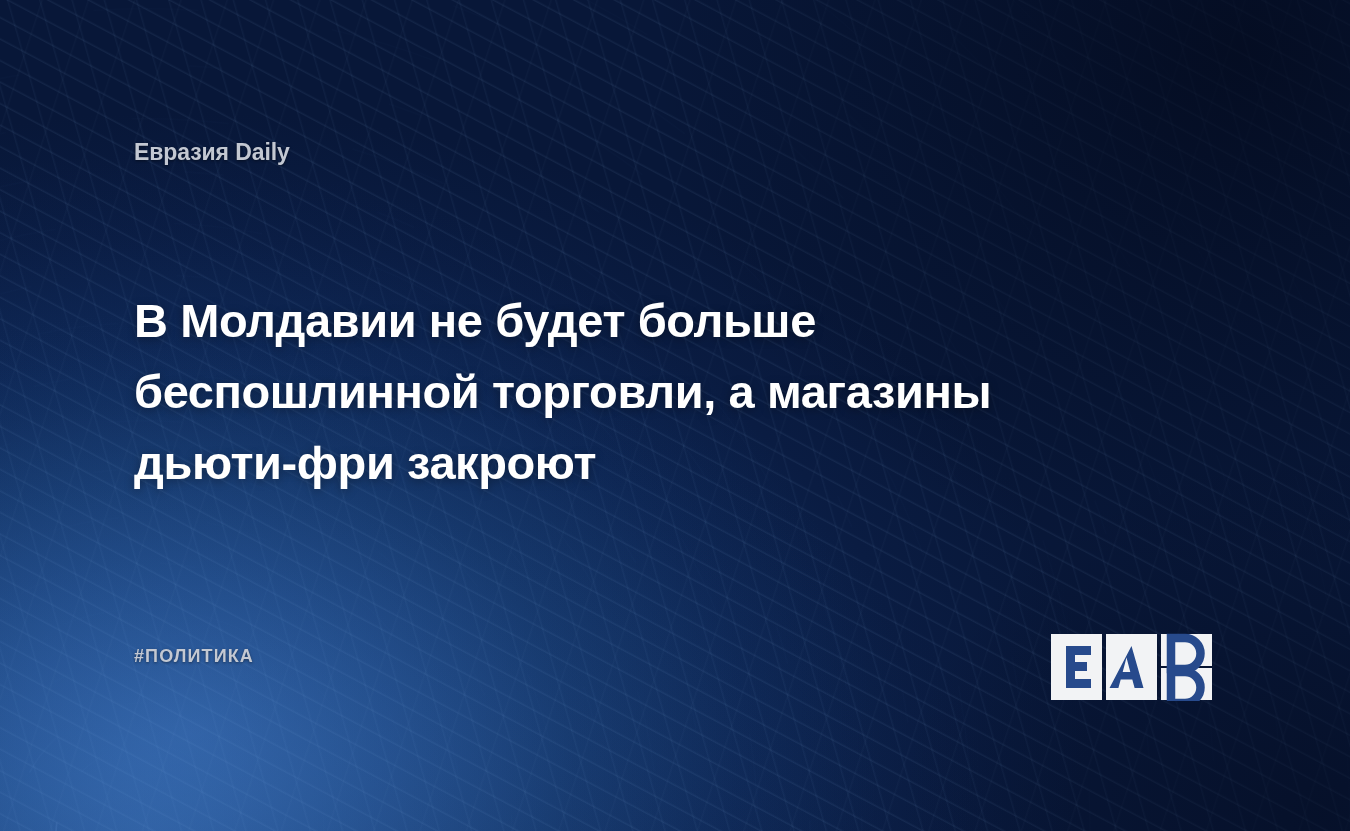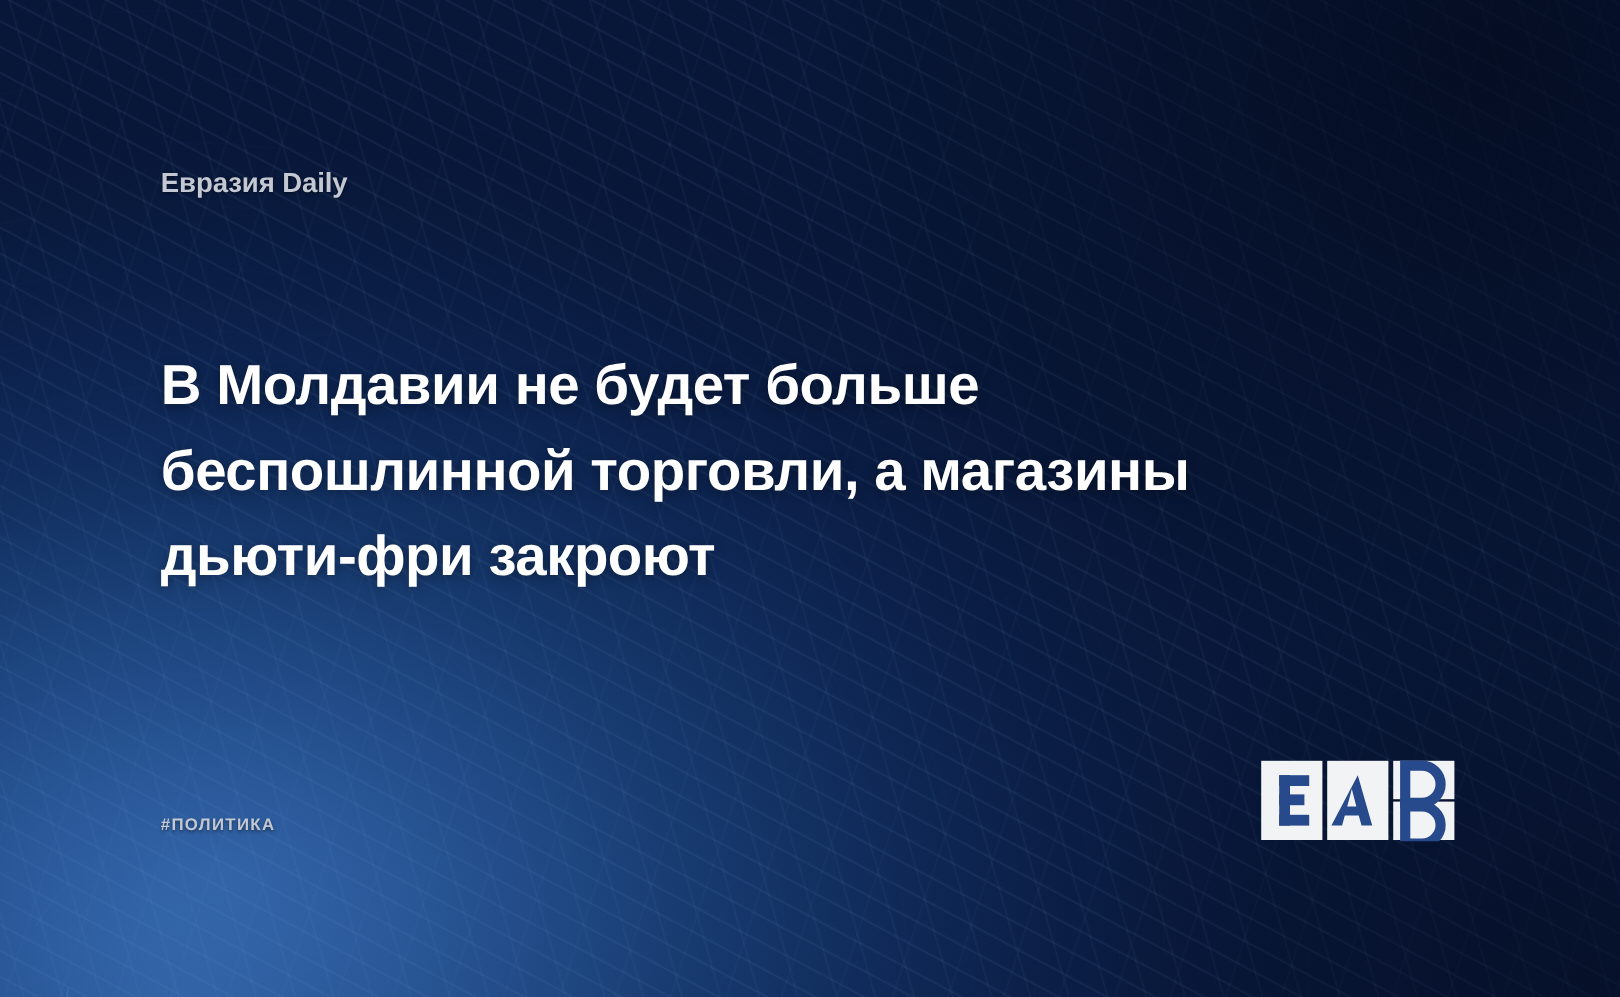--- a/index.html
+++ b/index.html
@@ -113,22 +113,22 @@
     font-weight: 700;
     line-height: 71px;
     color: #ffffff;
     letter-spacing: -0.4px;
     text-shadow: 0 2px 10px rgba(0,0,0,0.35);
   }
 
   .tag {
     position: absolute;
     left: 134px;
-    top: 679px;
-    font-size: 14px;
+    top: 646px;
+    font-size: 18px;
     font-weight: 700;
     color: #c3c8d2;
     letter-spacing: 1.1px;
     white-space: nowrap;
     text-shadow: 0 1px 3px rgba(0,0,0,0.45);
   }
 
   
   .logo {
     position: absolute;

